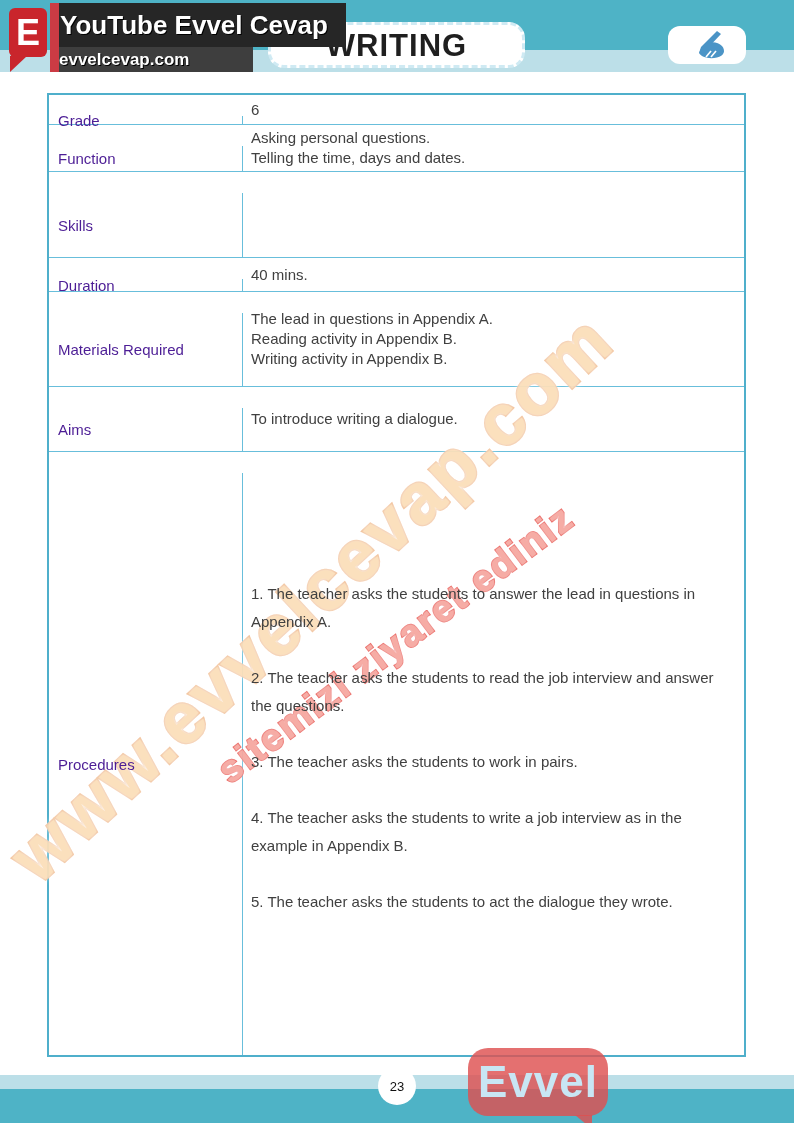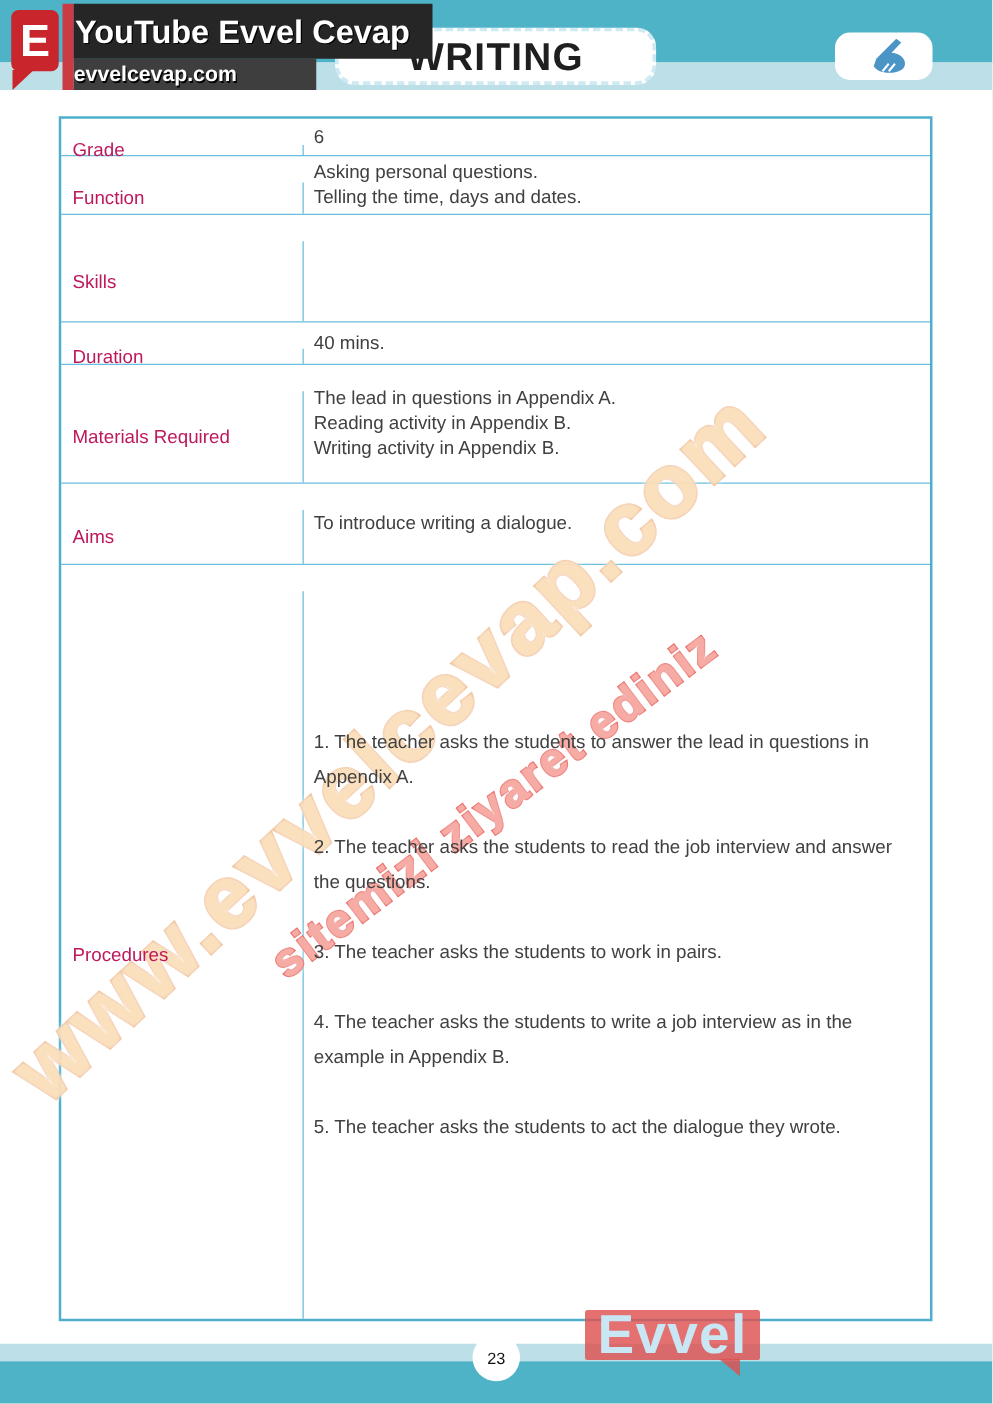--- a/index.html
+++ b/index.html
@@ -58,21 +58,21 @@
   
   .lessontable{
     position:absolute;left:47px;top:93px;width:699px;
     border:2px solid #4fafcb;box-sizing:border-box;background:transparent;
   }
   .trow{display:flex;box-sizing:border-box;border-top:1px solid #68bedb;}
   .trow:first-child{border-top:none;}
   .tlabel{
     width:194px;flex:0 0 194px;border-right:1px solid #68bedb;box-sizing:border-box;
     display:flex;align-items:center;padding-left:9px;
-    font-size:15px;color:#be185d;margin-top:21px;
+    font-size:15px;color:#4c1d95;margin-top:21px;
   }
   .tlabel span{position:relative;z-index:6;}
   .tcontent{
     flex:1;display:flex;flex-direction:column;justify-content:center;
     padding:5px 12px 5px 8px;box-sizing:border-box;
     font-size:15px;color:#404040;line-height:1.32;
   }
   .tcontent .cell-line{position:relative;z-index:6;}
   .trow.proc .tcontent{font-size:15px;line-height:28px;}
   .trow.proc .tcontent .cell-line{margin-bottom:28px;}
@@ -80,21 +80,21 @@
   
   .footer-light{position:absolute;left:0;top:1075px;width:794px;height:14px;background:#bcdfe8;}
   .footer-teal{position:absolute;left:0;top:1089px;width:794px;height:34px;background:#4eb3c6;}
   .page-circle{
     position:absolute;left:378px;top:1067px;width:38px;height:38px;border-radius:50%;
     background:#fff;display:flex;align-items:center;justify-content:center;
     font-size:13px;font-weight:normal;color:#111;z-index:4;
   }
   .brand{position:absolute;left:468px;top:1048px;z-index:4;display:flex;align-items:center;}
   .brand-box{
-    position:relative;height:40px;min-width:124px;padding:0 10px;border-radius:2px;
+    position:relative;height:68px;min-width:124px;padding:0 10px;border-radius:20px;
     background:rgba(222,80,80,.82);
     display:flex;align-items:center;justify-content:center;box-sizing:border-box;
   }
   .brand-box>span{font-size:44px;font-weight:bold;color:#c8e6f4;letter-spacing:1px;line-height:1;}
   .brand-box::after{
     content:"";position:absolute;right:16px;bottom:-13px;width:0;height:0;
     border-top:14px solid rgba(222,80,80,.82);border-left:17px solid transparent;
   }
   .brand-cevap{font-size:44px;font-weight:bold;color:#5e6d75;margin-left:12px;letter-spacing:1px;line-height:1;}
 </style>

